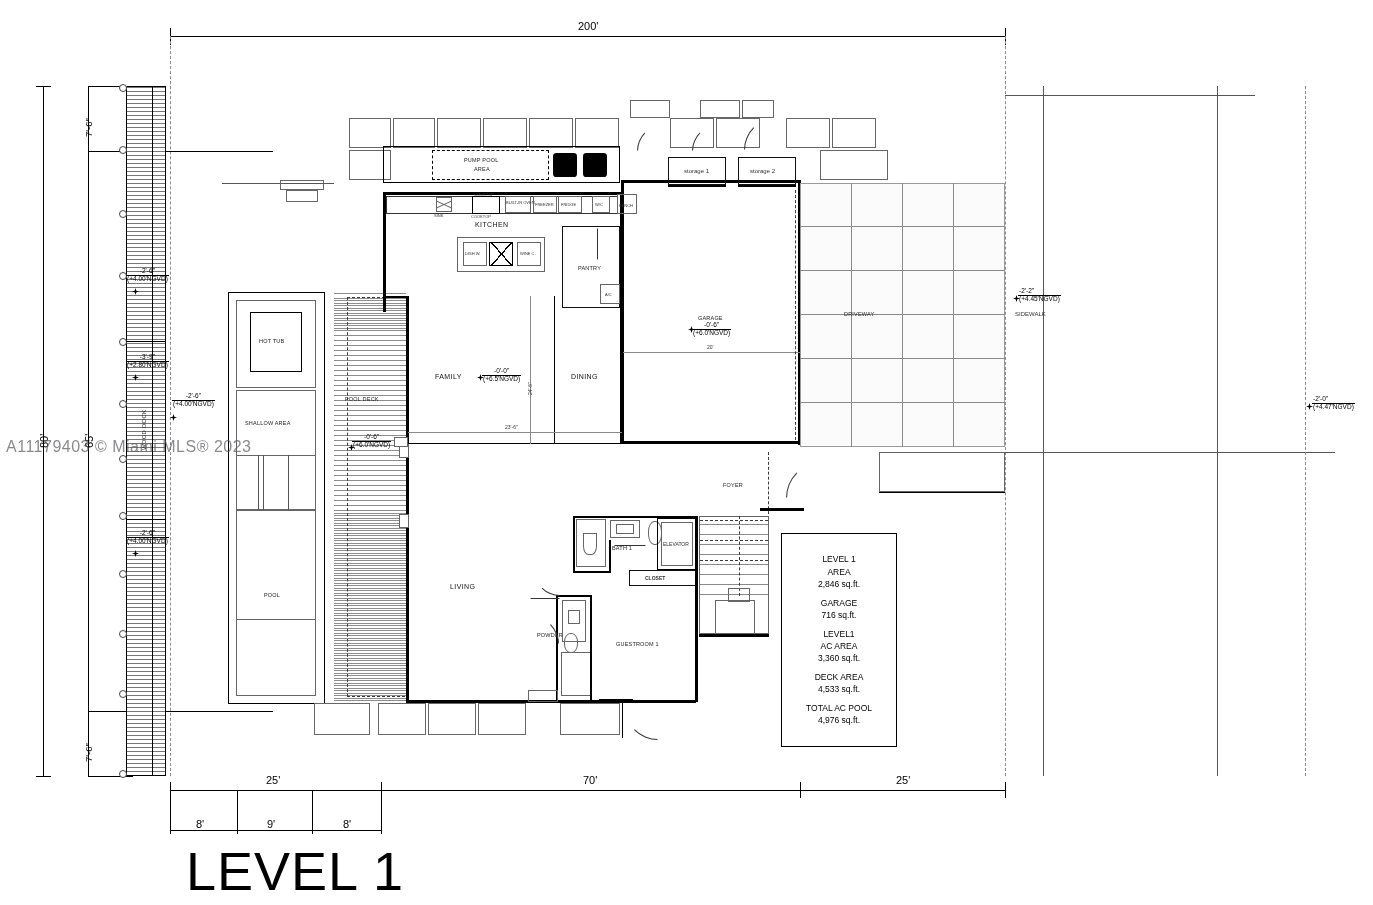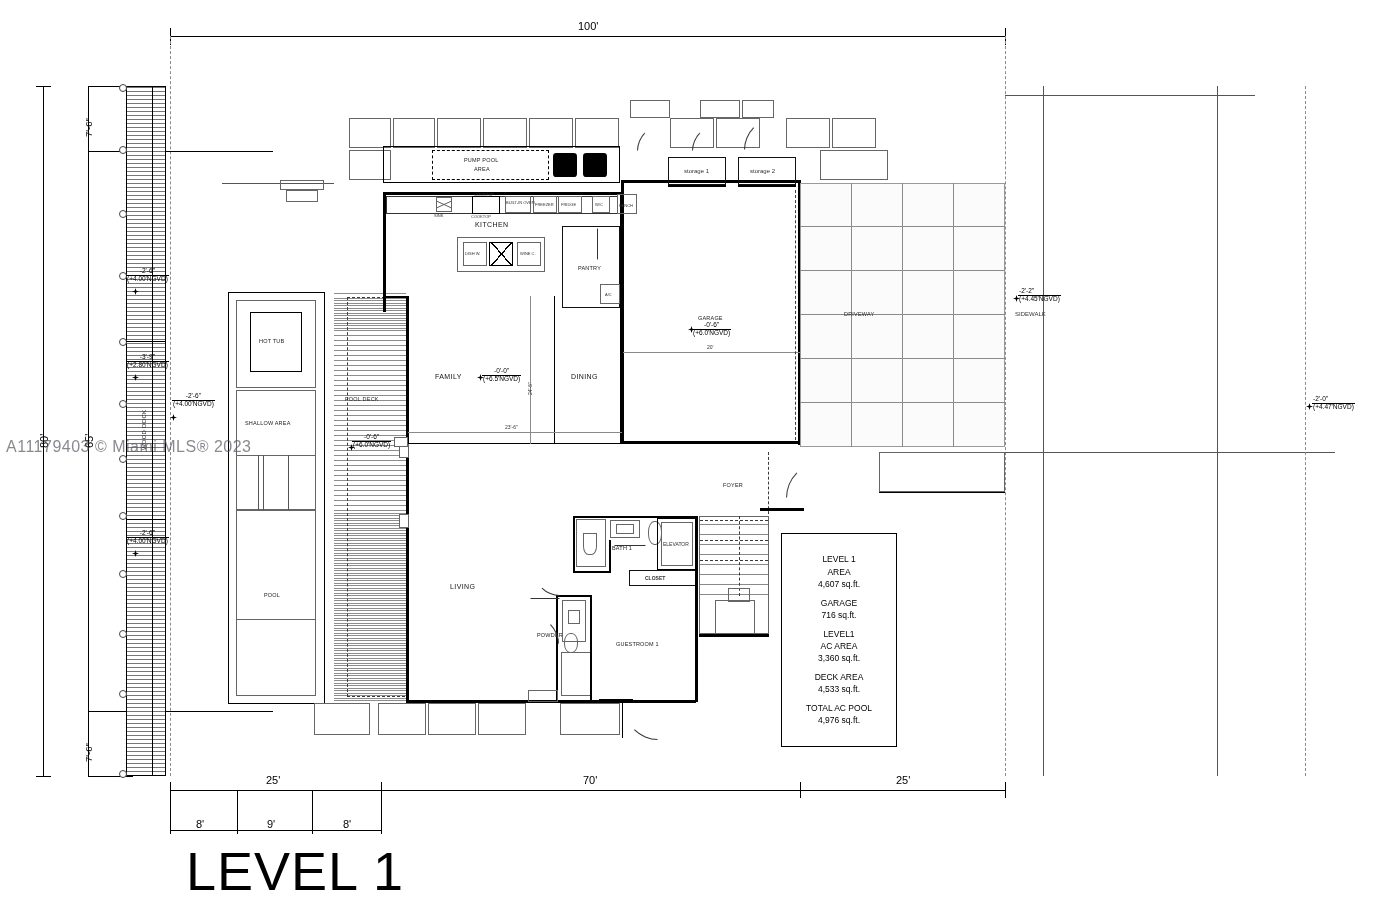--- a/index.html
+++ b/index.html
@@ -75,21 +75,21 @@
   .tick{position:absolute;width:0;border-left:1px solid #000;}
 </style>
 </head>
 <body>
 
 <div id="plan">
 
   <div class="hl" style="left:170px;top:36px;width:835px;"></div>
   <div class="tick" style="left:170px;top:28px;height:17px;"></div>
   <div class="tick" style="left:1005px;top:28px;height:17px;"></div>
-  <div class="lbl-dim" style="left:578px;top:20px;">100'</div>
+  <div class="lbl-dim" style="left:578px;top:20px;">200'</div>
 
   <div class="vl-gray" style="left:170px;top:36px;height:740px;border-left-style:dashed;"></div>
   <div class="vl-gray" style="left:1005px;top:36px;height:740px;border-left-style:dashed;"></div>
 
   <div class="vl" style="left:43px;top:86px;height:690px;"></div>
   <div class="hl" style="left:36px;top:86px;width:15px;"></div>
   <div class="hl" style="left:36px;top:776px;width:15px;"></div>
   <div class="lbl-dim vtext" style="left:38px;top:448px;">80'</div>
 
   <div class="vl" style="left:88px;top:151px;height:560px;"></div>
@@ -403,21 +403,21 @@
   <div class="box-thin" style="left:528px;top:690px;width:30px;height:12px;"></div>
   <div class="q" style="left:531px;top:616px;width:26px;height:26px;border-color:transparent #333 transparent transparent;border-width:1px;border-radius:0 100% 0 0;"></div>
 
   <div class="box-thin" style="left:280px;top:180px;width:44px;height:10px;"></div>
   <div class="box-thin" style="left:286px;top:190px;width:32px;height:12px;"></div>
 
   <div id="area-box">
     <div class="grp">
       <div>LEVEL 1</div>
       <div>AREA</div>
-      <div>4,607 sq.ft.</div>
+      <div>2,846 sq.ft.</div>
     </div>
     <div class="grp">
       <div>GARAGE</div>
       <div>716 sq.ft.</div>
     </div>
     <div class="grp">
       <div>LEVEL1</div>
       <div>AC AREA</div>
       <div>3,360 sq.ft.</div>
     </div>

